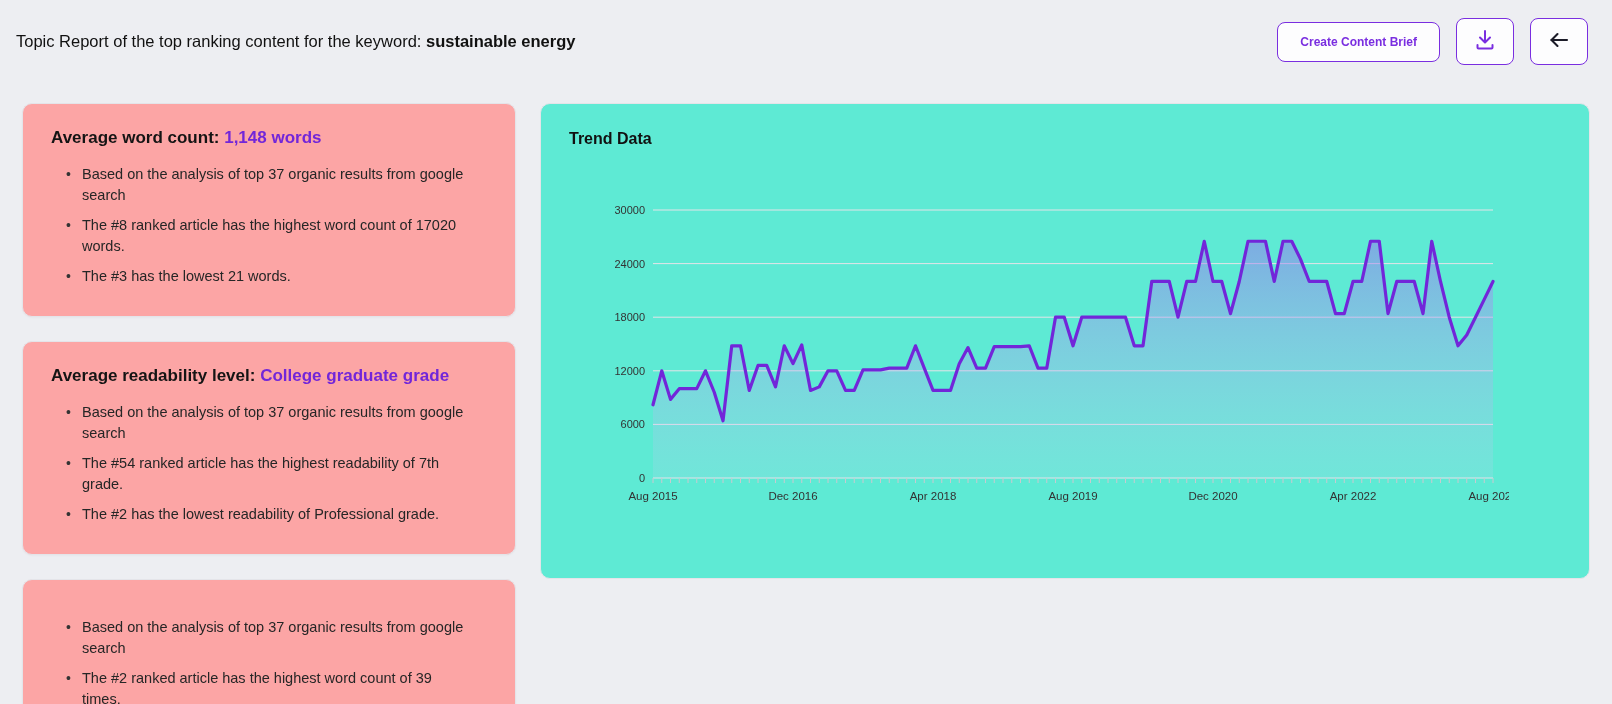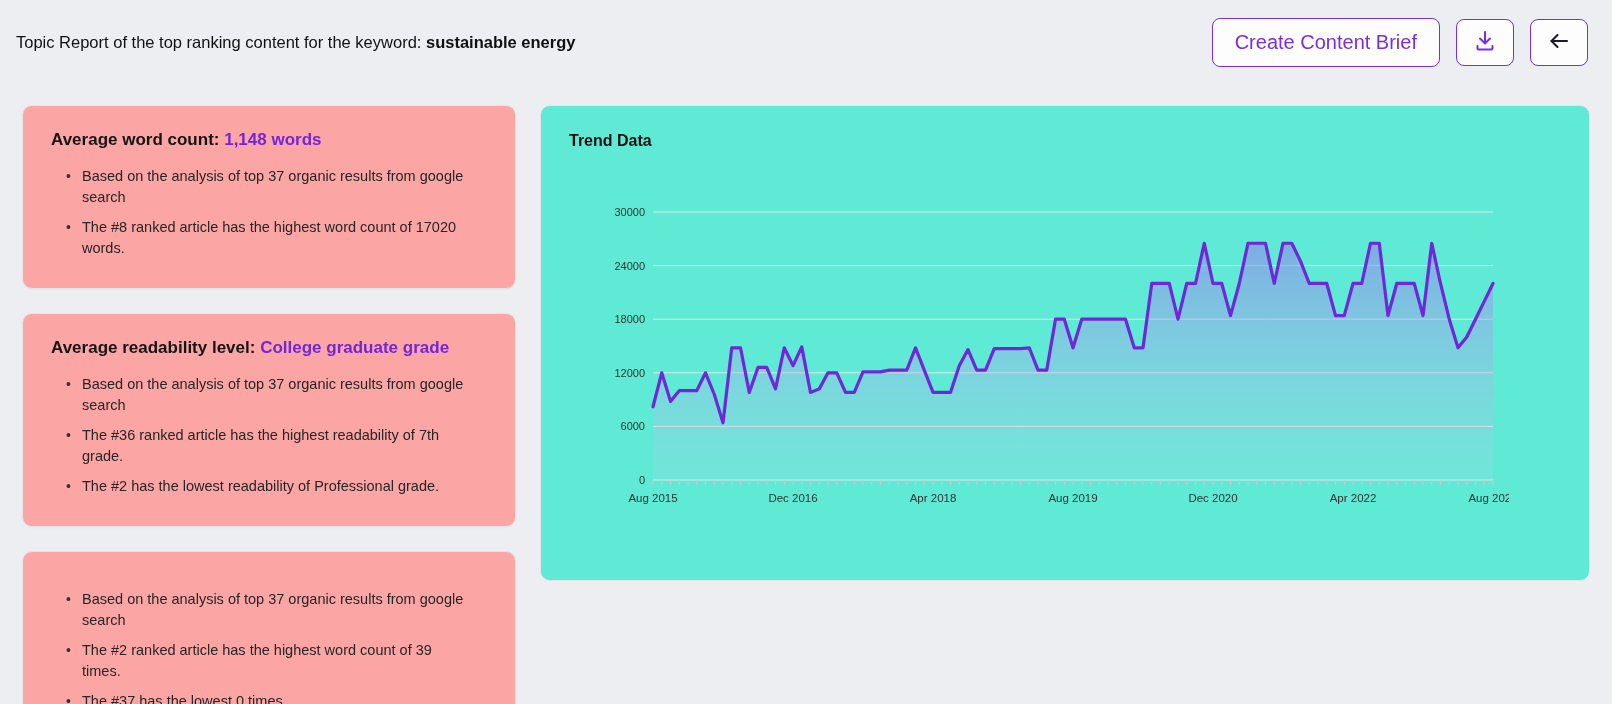--- a/index.html
+++ b/index.html
@@ -20,21 +20,21 @@
   .header-title .kw { font-weight:bold; }
   .header-actions { display:flex; gap:16px; align-items:center; }
   .btn {
     background:#fdfdfe;
     border:1.6px solid #7a2ee0;
     border-radius:8px;
     color:#7a2ee0;
     cursor:pointer;
     font-family:"Liberation Sans", sans-serif;
   }
-  .btn-text { font-size:20px; padding:12px 22px; font-weight:400; }
+  .btn-text { font-size:12px; padding:12px 22px; font-weight:700; }
   .btn-icon {
     width:58px; height:47px;
     display:flex; align-items:center; justify-content:center;
     padding:0;
   }
 
   
   .main {
     display:flex; gap:24px; padding:24px 22px 0 22px;
     align-items:flex-start;
@@ -105,31 +105,32 @@
   <div class="left-col">
 
     <div class="card">
       <h2>
         <span>Average word count:</span>
         <span class="value">1,148 words</span>
       </h2>
       <ul>
         <li>Based on the analysis of top 37 organic results from google search</li>
         <li>The #8 ranked article has the highest word count of 17020 words.</li>
+        <li>The #3 has the lowest 21 words.</li>
       </ul>
     </div>
 
     <div class="card">
       <h2>
         <span>Average readability level:</span>
         <span class="value">College graduate grade</span>
       </h2>
       <ul>
         <li>Based on the analysis of top 37 organic results from google search</li>
-        <li>The #36 ranked article has the highest readability of 7th grade.</li>
+        <li>The #54 ranked article has the highest readability of 7th grade.</li>
         <li>The #2 has the lowest readability of Professional grade.</li>
       </ul>
     </div>
 
     <div class="card">
       <ul>
         <li>Based on the analysis of top 37 organic results from google search</li>
         <li>The #2 ranked article has the highest word count of 39 times.</li>
         <li>The #37 has the lowest 0 times.</li>
       </ul>

